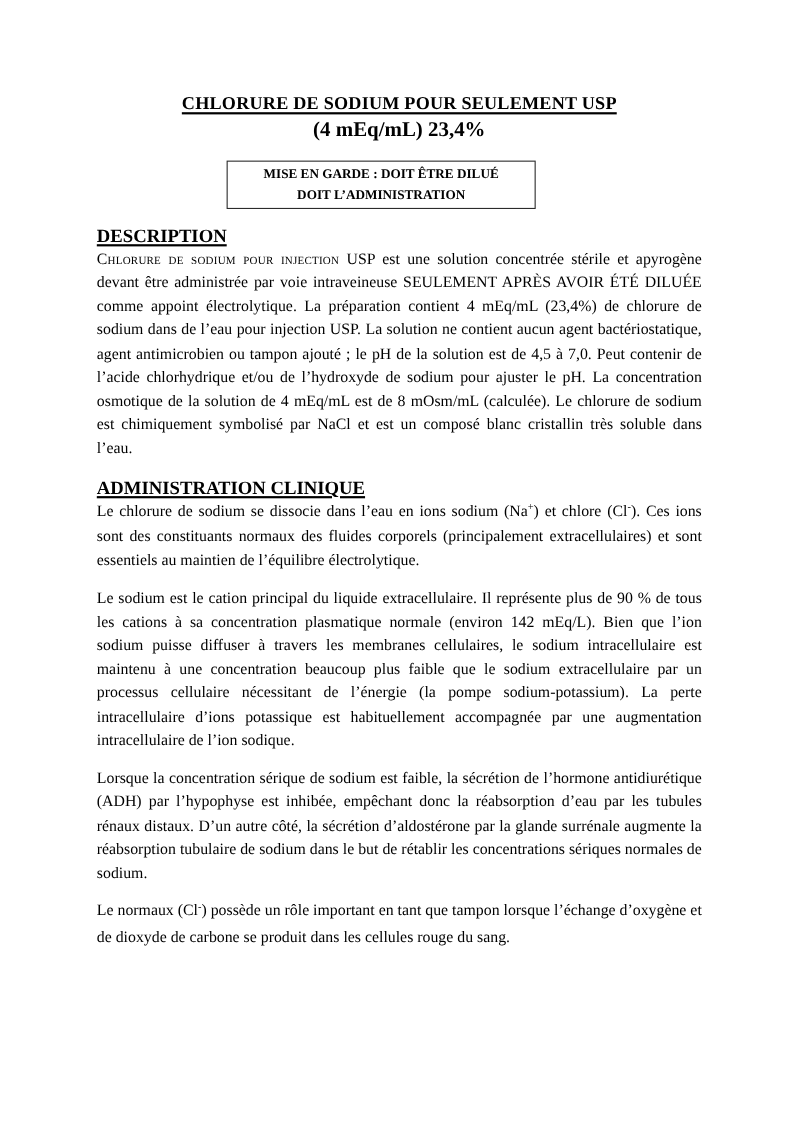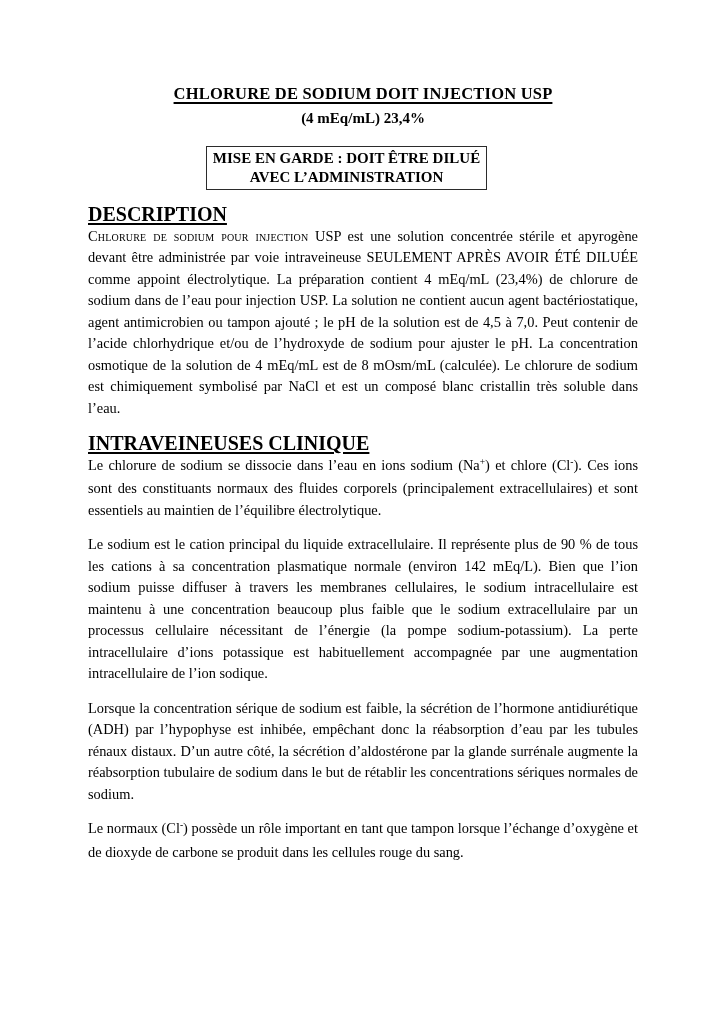--- a/index.html
+++ b/index.html
@@ -24,44 +24,44 @@
     line-height: 24px;
     letter-spacing: 0.2px;
   }
   .title-underline {
     text-decoration: underline;
     text-decoration-thickness: 1.8px;
     text-underline-offset: 2.5px;
   }
   .doc-subtitle {
     text-align: center;
-    font-size: 15px;
+    font-size: 19px;
     font-weight: 700;
     line-height: 25px;
   }
   .warning-box {
     margin: 15px 0 0 118px;
     width: 281px;
     border: 1.5px solid #2b2b2b;
     text-align: center;
     font-weight: 700;
-    font-size: 15px;
+    font-size: 12px;
     line-height: 18.5px;
     padding: 2px 4px 3px 4px;
   }
   .lead {
     margin-top: 20px;
     font-weight: 700;
     font-size: 14.4px;
     line-height: 21.5px;
     text-align: justify;
   }
   .section-heading {
     margin-top: 14px;
-    font-size: 20px;
+    font-size: 17px;
     font-weight: 700;
     line-height: 21.5px;
   }
   .section-heading .heading-text {
     text-decoration: underline;
     text-decoration-thickness: 1.5px;
     text-underline-offset: 2px;
   }
   .body-paragraph {
     font-size: 14.4px;
@@ -75,34 +75,34 @@
     position: relative;
     top: -5px;
   }
 </style>
 </head>
 <body>
 
 <div class="page">
 
   <div class="doc-title">
-    <span class="title-underline">CHLORURE DE SODIUM DOIT INJECTION USP</span>
+    <span class="title-underline">CHLORURE DE SODIUM POUR SEULEMENT USP</span>
   </div>
 
   <div class="doc-subtitle">(4 mEq/mL) 23,4%</div>
 
   <div class="warning-box">
     <div class="warning-line">MISE EN GARDE : DOIT ÊTRE DILUÉ</div>
-    <div class="warning-line">AVEC L’ADMINISTRATION</div>
+    <div class="warning-line">DOIT L’ADMINISTRATION</div>
   </div>
 
 
   <div id="sections">
       <div class="section-heading"><span class="heading-text">DESCRIPTION</span></div>
       <p class="body-paragraph"><span class="smallcaps">Chlorure de sodium pour injection </span><span class="run">USP est une solution concentrée stérile et apyrogène devant être administrée par voie intraveineuse SEULEMENT APRÈS AVOIR ÉTÉ DILUÉE comme appoint électrolytique.  La préparation contient 4 mEq/mL (23,4%) de chlorure de sodium dans de l’eau pour injection USP.  La solution ne contient aucun agent bactériostatique, agent antimicrobien ou tampon ajouté ; le pH de la solution est de 4,5 à 7,0.  Peut contenir de l’acide chlorhydrique et/ou de l’hydroxyde de sodium pour ajuster le pH.  La concentration osmotique de la solution de 4 mEq/mL est de 8 mOsm/mL (calculée).  Le chlorure de sodium est chimiquement symbolisé par NaCl et est un composé blanc cristallin très soluble dans l’eau.</span></p>
-      <div class="section-heading"><span class="heading-text">INTRAVEINEUSES CLINIQUE</span></div>
+      <div class="section-heading"><span class="heading-text">ADMINISTRATION CLINIQUE</span></div>
       <p class="body-paragraph"><span class="run">Le chlorure de sodium se dissocie dans l’eau en ions sodium (Na</span><span class="sup">+</span><span class="run">) et chlore (Cl</span><span class="sup">-</span><span class="run">).  Ces ions sont des constituants normaux des fluides corporels (principalement extracellulaires) et sont essentiels au maintien de l’équilibre électrolytique.</span></p>
       <p class="body-paragraph"><span class="run">Le sodium est le cation principal du liquide extracellulaire.  Il représente plus de 90 % de tous les cations à sa concentration plasmatique normale (environ 142 mEq/L).  Bien que l’ion sodium puisse diffuser à travers les membranes cellulaires, le sodium intracellulaire est maintenu à une concentration beaucoup plus faible que le sodium extracellulaire par un processus cellulaire nécessitant de l’énergie (la pompe sodium-potassium).  La perte intracellulaire d’ions potassique est habituellement accompagnée par une augmentation intracellulaire de l’ion sodique.</span></p>
       <p class="body-paragraph"><span class="run">Lorsque la concentration sérique de sodium est faible, la sécrétion de l’hormone antidiurétique (ADH) par l’hypophyse est inhibée, empêchant donc la réabsorption d’eau par les tubules rénaux distaux.  D’un autre côté, la sécrétion d’aldostérone par la glande surrénale augmente la réabsorption tubulaire de sodium dans le but de rétablir les concentrations sériques normales de sodium.</span></p>
       <p class="body-paragraph"><span class="run">Le normaux (Cl</span><span class="sup">-</span><span class="run">) possède un rôle important en tant que tampon lorsque l’échange d’oxygène et de dioxyde de carbone se produit dans les cellules rouge du sang.</span></p>
     </div>
 
 </div>
 
 </body></html>

